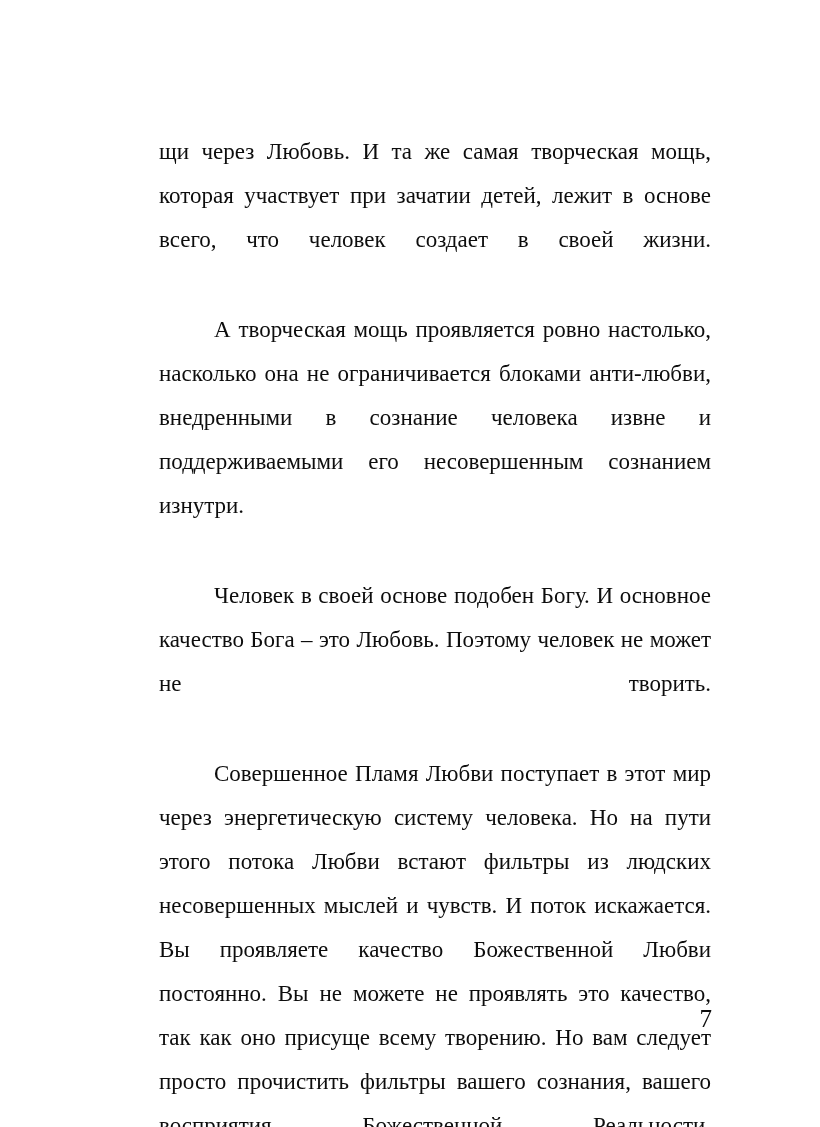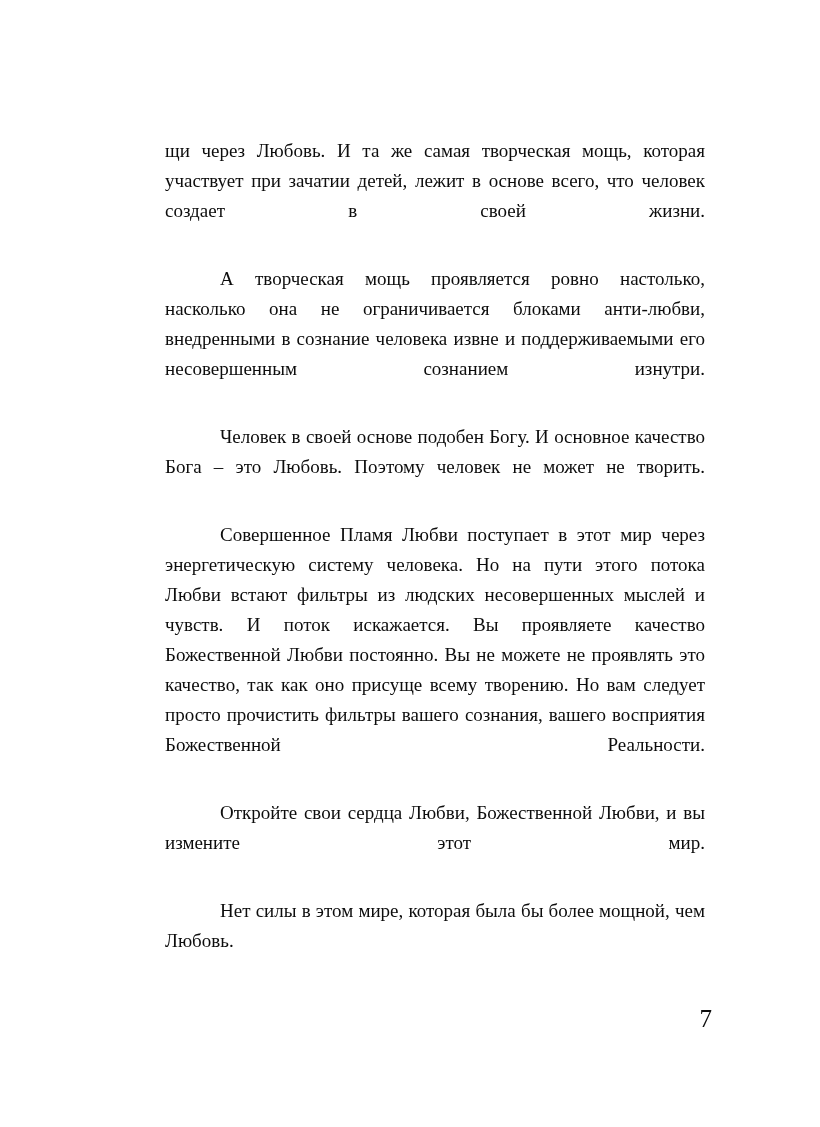--- a/index.html
+++ b/index.html
@@ -20,24 +20,24 @@
   }
 
   .text-block {
     position: absolute;
     left: 157px;
     top: 128px;
     width: 556px;
   }
 
   .para {
-    margin: 8px;
+    margin: 2px;
     font-family: "Liberation Serif", "DejaVu Serif", serif;
-    font-size: 19px;
-    line-height: 30px;
+    font-size: 23px;
+    line-height: 44px;
     color: #0d0d0d;
     text-align: justify;
     text-justify: inter-word;
     text-indent: 55px;
     hyphens: manual;
     -webkit-hyphens: manual;
     word-spacing: 0.2px;
   }
 
   

